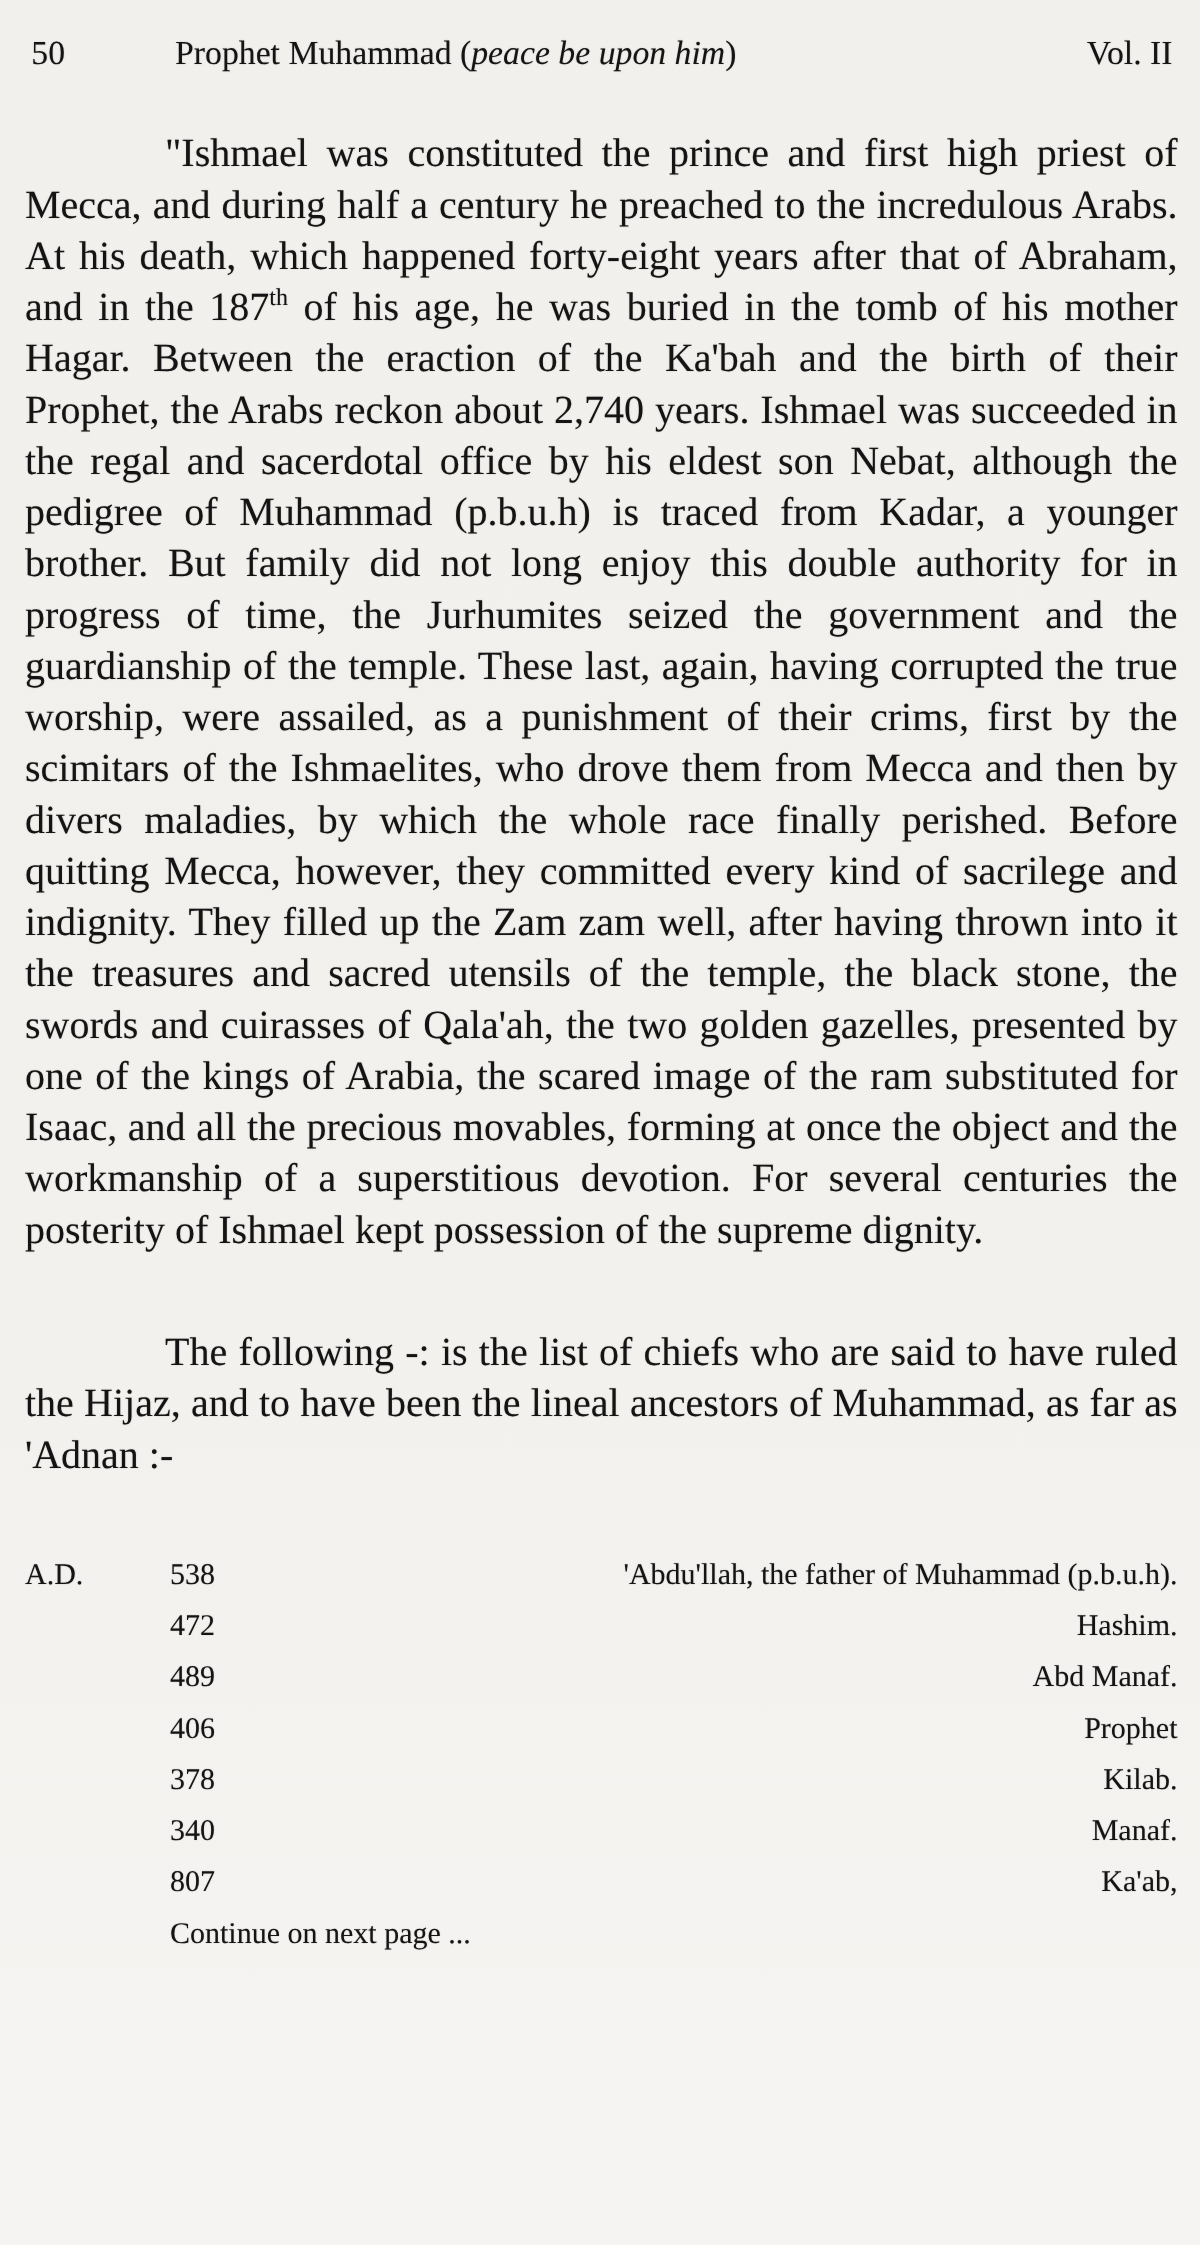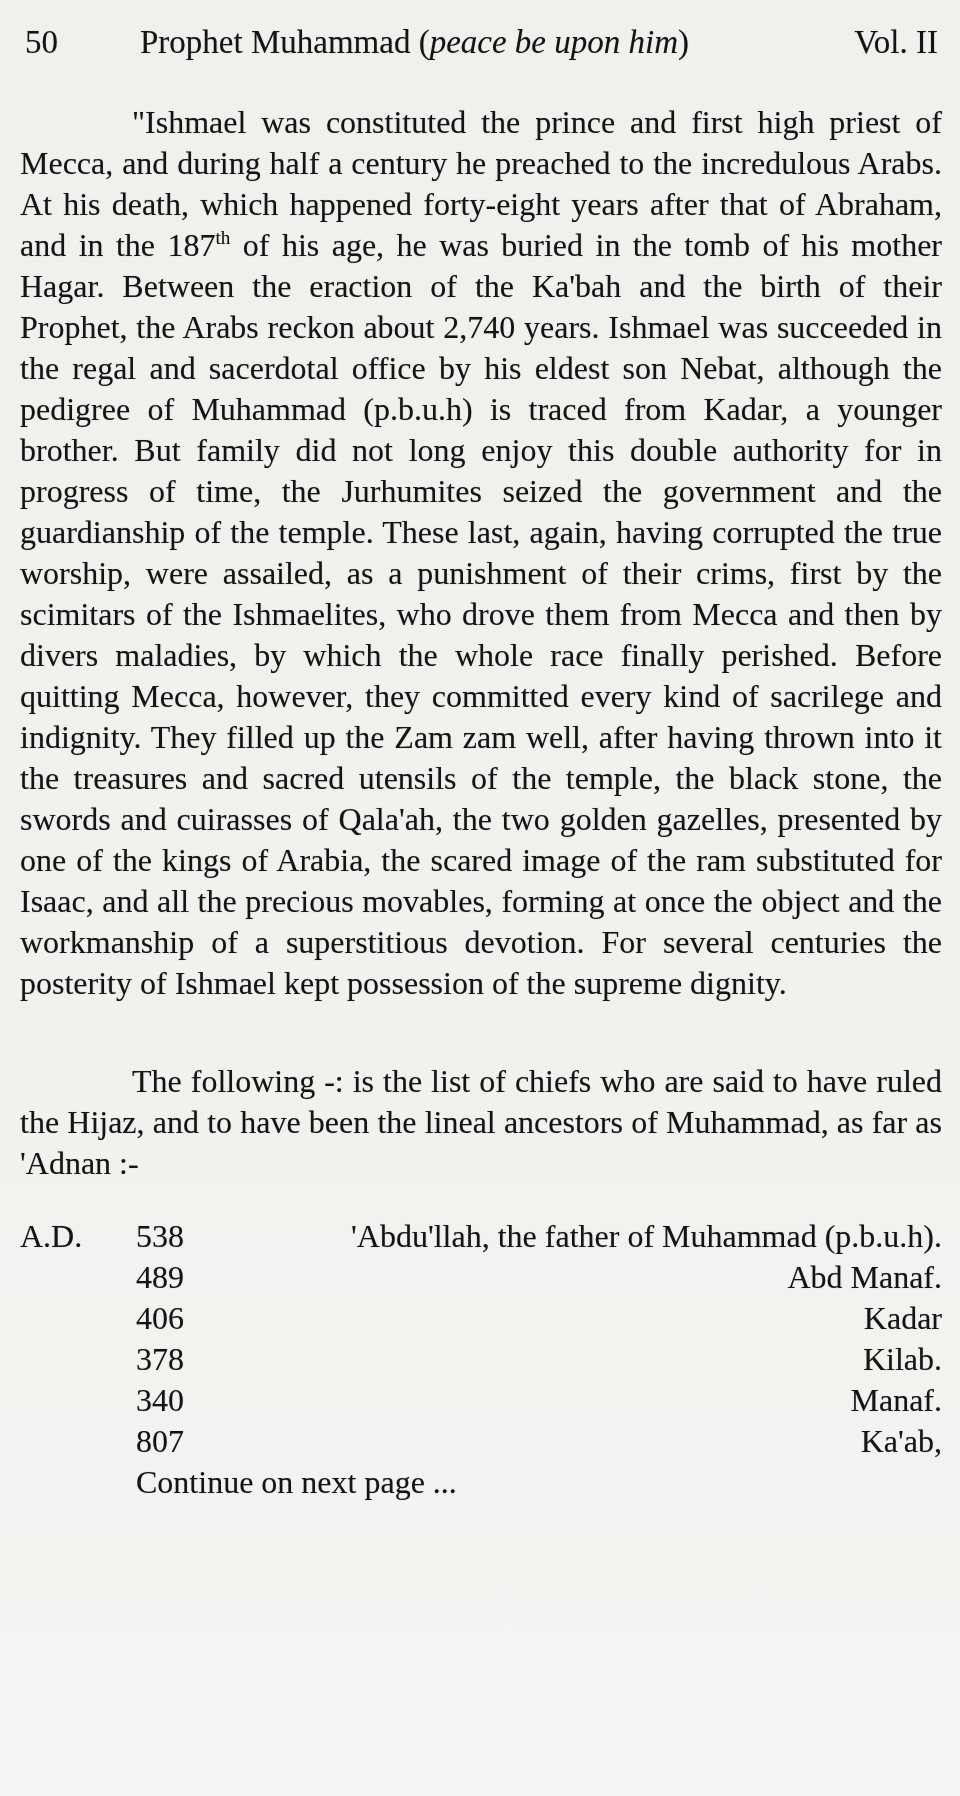--- a/index.html
+++ b/index.html
@@ -15,41 +15,41 @@
     box-sizing: border-box;
     padding: 22px 18px 40px 20px;
     background: linear-gradient(180deg, #f1f0ed 0%, #f2f1ee 60%, #f5f4f2 100%);
     color: #141414;
     font-family: "Liberation Serif", "DejaVu Serif", serif;
     text-shadow: 0 0 1px rgba(30,30,30,0.35);
   }
   .header {
     display: flex;
     align-items: baseline;
-    font-size: 33px;
+    font-size: 27px;
     line-height: 40px;
     padding-left: 5px;
   }
   .header .page-number { width: 115px; flex: 0 0 auto; }
   .header .running-title { flex: 0 0 auto; }
   .header .running-title .italic { font-style: italic; }
   .header .volume { margin-left: auto; margin-right: 4px; flex: 0 0 auto; }
 
   .body-text {
     font-size: 32px;
     line-height: 41px;
     text-align: justify;
   }
   .para1 { margin: 40px 0 0 0; text-indent: 112px; }
   .para1 sup { font-size: 60%; line-height: 0; }
   .para2 { margin: 57px 0 0 0; text-indent: 112px; }
 
   .chronology {
-    margin-top: 32px;
-    font-size: 32px;
+    margin-top: 56px;
+    font-size: 24px;
     line-height: 41px;
   }
   .chron-row { display: flex; }
   .chron-row .era   { flex: 0 0 116px; }
   .chron-row .year  { flex: 0 0 111px; }
   .chron-row .name  { flex: 1 1 auto; text-align: right; }
   .chron-row .continuation { flex: 1 1 auto; }
 </style>
 </head>
 <body>
@@ -67,27 +67,32 @@
   <p class="body-text para2">The following -: is the list of chiefs who are said to have ruled the Hijaz, and to have been the lineal ancestors of Muhammad, as far as 'Adnan :-</p>
 
   <div class="chronology">
     <div class="chron-row">
       <span class="era">A.D.</span>
       <span class="year">538</span>
       <span class="name">'Abdu'llah, the father of Muhammad (p.b.u.h).</span>
     </div>
     <div class="chron-row">
       <span class="era"></span>
+      <span class="year">472</span>
+      <span class="name">Hashim.</span>
+    </div>
+    <div class="chron-row">
+      <span class="era"></span>
       <span class="year">489</span>
       <span class="name">Abd Manaf.</span>
     </div>
     <div class="chron-row">
       <span class="era"></span>
       <span class="year">406</span>
-      <span class="name">Kadar</span>
+      <span class="name">Prophet</span>
     </div>
     <div class="chron-row">
       <span class="era"></span>
       <span class="year">378</span>
       <span class="name">Kilab.</span>
     </div>
     <div class="chron-row">
       <span class="era"></span>
       <span class="year">340</span>
       <span class="name">Manaf.</span>

